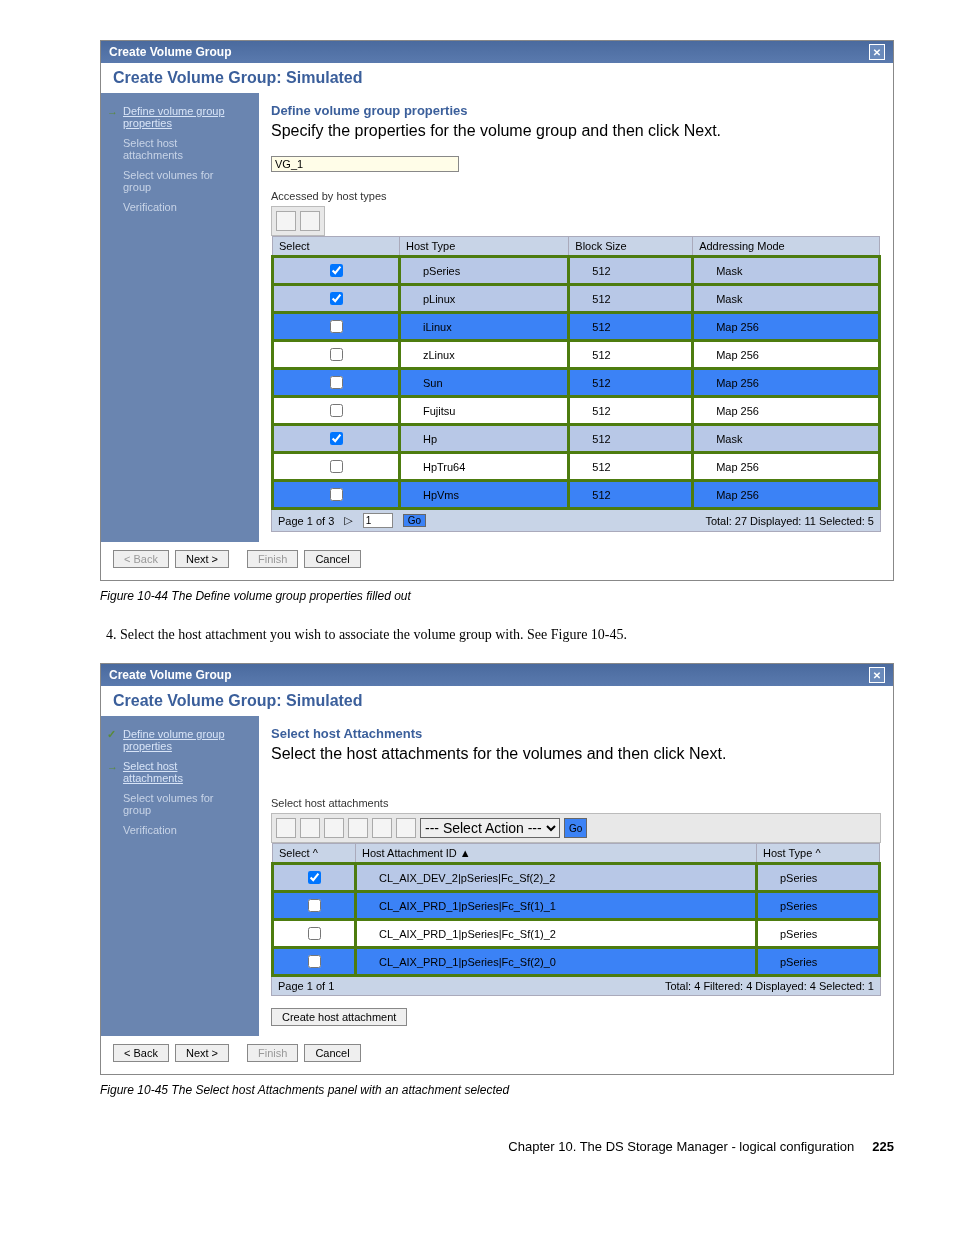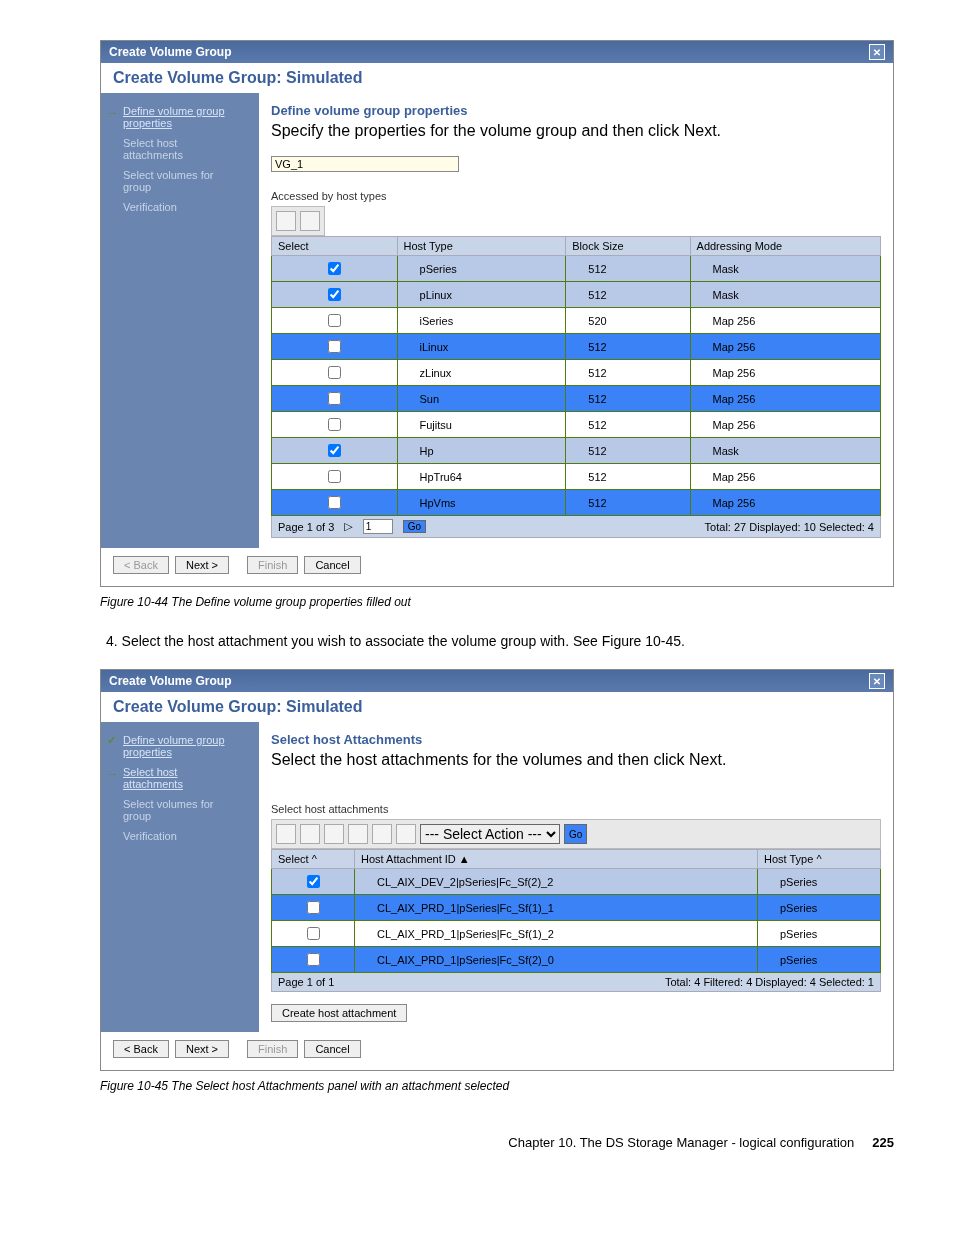--- a/index.html
+++ b/index.html
@@ -132,21 +132,21 @@
   }
   table.data-table th {
     background: #c8d4e7;
     text-align: left;
     padding: 3px 6px;
     border: 1px solid #aab;
     font-weight: normal;
   }
   table.data-table td {
     padding: 3px 22px;
-    border: 1px solid #4d7c0f;
+    border: 3px solid #4d7c0f;
   }
   table.data-table tr.sel td {
     background: #b8c8e7;
   }
   table.data-table tr.alt td {
     background: #3b82f6;
   }
   .pager {
     background: #c8d4e7;
     font-size: 11px;
@@ -174,20 +174,21 @@
   .fig-caption {
     font-style: italic;
     font-size: 12px;
     margin-bottom: 24px;
   }
   .body-text {
     font-size: 14px;
     margin: 12px 0 20px 0;
     padding-left: 24px;
     text-indent: -18px;
+    font-family: Liberation Serif, serif;
   }
   .footer {
     font-size: 13px;
     text-align: right;
     margin-top: 42px;
   }
   .footer .pg { font-weight: bold; }
   .go-btn {
     font-size: 10px;
     padding: 0 4px;
@@ -254,26 +255,20 @@
                 <td>pSeries</td>
                 <td>512</td>
                 <td>Mask</td>
               </tr>
               <tr class="sel">
                 <td style="text-align:center"><input type="checkbox" checked="" style=""></td>
                 <td>pLinux</td>
                 <td>512</td>
                 <td>Mask</td>
               </tr>
-              <tr>
-                <td style="text-align:center"><input type="checkbox" style=""></td>
-                <td>iSeries</td>
-                <td>520</td>
-                <td>Map 256</td>
-              </tr>
               <tr class="alt">
                 <td style="text-align:center"><input type="checkbox" style=""></td>
                 <td>iLinux</td>
                 <td>512</td>
                 <td>Map 256</td>
               </tr>
               <tr>
                 <td style="text-align:center"><input type="checkbox" style=""></td>
                 <td>zLinux</td>
                 <td>512</td>
@@ -310,21 +305,21 @@
                 <td>Map 256</td>
               </tr>
             </tbody>
         </table>
         <div class="pager">
           <span>Page 1 of 3</span>
           <span>▷</span>
           <input class="page-input" value="1" style="">
           <button class="go-btn">Go</button>
           <span style="flex:1"></span>
-          <span>Total: 27   Displayed: 10   Selected: 4</span>
+          <span>Total: 27   Displayed: 11   Selected: 5</span>
         </div>
       </div>
     </div>
 
     <div class="button-row">
       <button class="btn disabled">&lt; Back</button>
       <button class="btn">Next &gt;</button>
       <span style="width:6px"></span>
       <button class="btn disabled">Finish</button>
       <button class="btn">Cancel</button>

